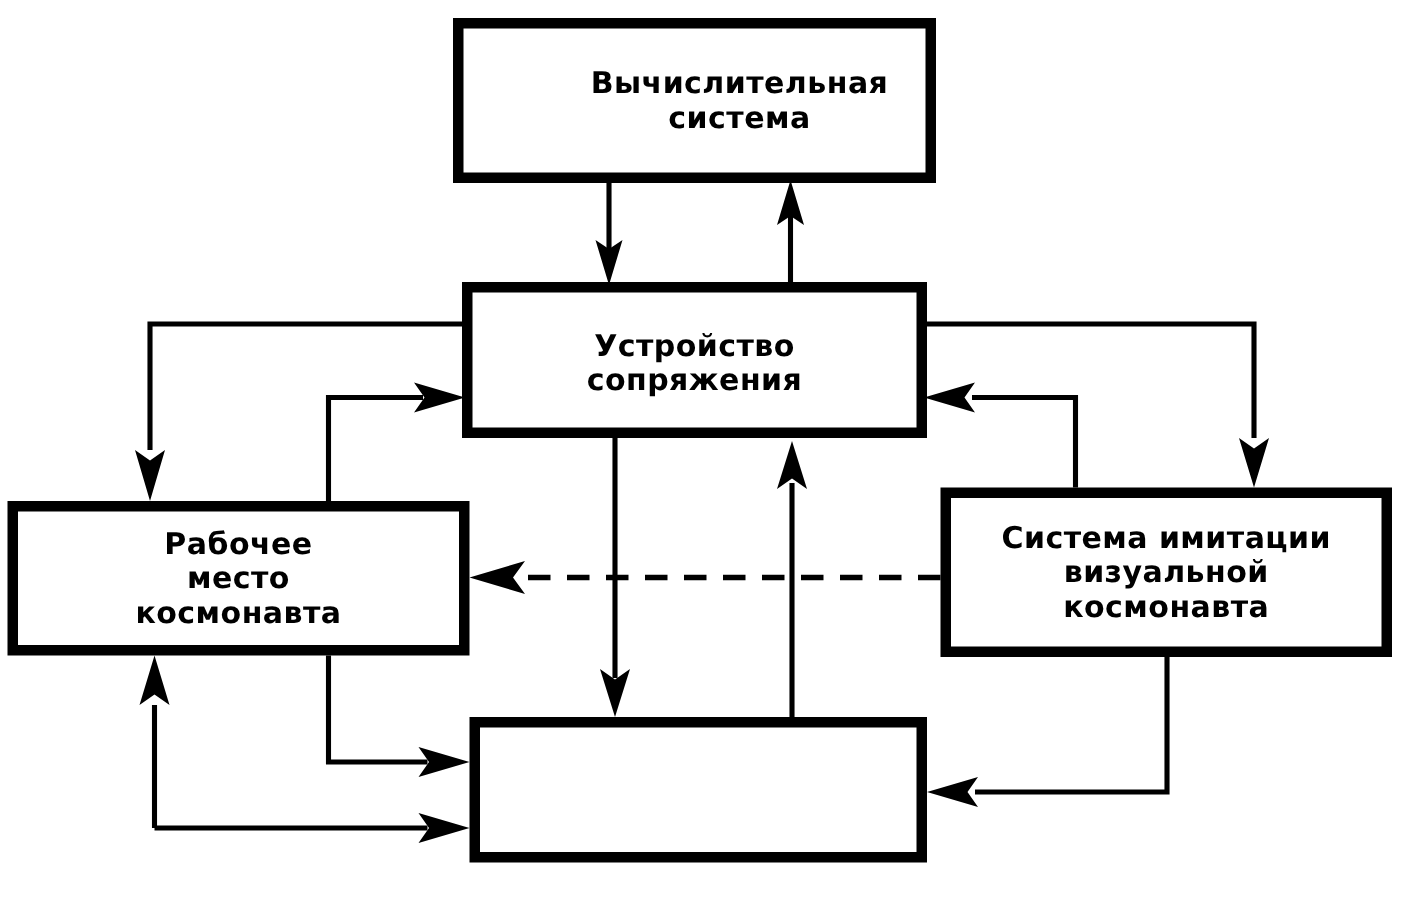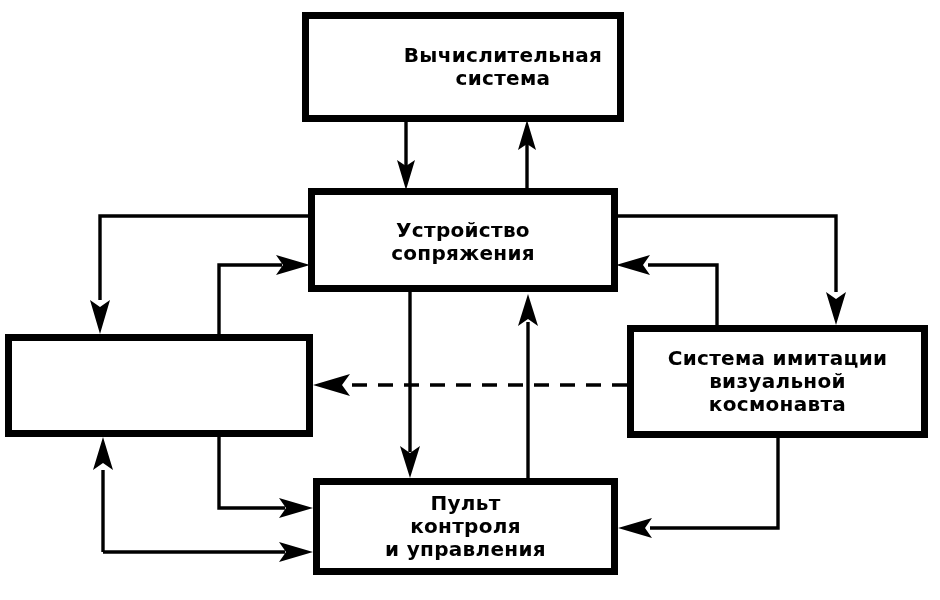--- a/index.html
+++ b/index.html
@@ -133,28 +133,28 @@
       <polygon class="arrowhead" points="103,437 93,470 103,463 113,470"></polygon>
     </g>
 
     <g>
       <path class="conn" d="M 778 438 L 778 528 L 650 528"></path>
       <polygon class="arrowhead" points="618,528 652,518 645,528 652,538"></polygon>
     </g>
 
   </svg>
 
-  <div class="boxlabel" style="left:302px; top:12px; width:322px; height:110px;padding-left:40px;">Вычислительная
+  <div class="boxlabel" style="left:292px; top:12px; width:322px; height:110px;padding-left:40px;">Вычислительная
 система</div>
 
   <div class="boxlabel" style="left:308px; top:188px; width:310px; height:108px;">Устройство
 сопряжения</div>
 
+  <div class="boxlabel" style="left:5px; top:334px; width:308px; height:103px;">Рабочее
+место
+космонавта</div>
 
   <div class="boxlabel" style="left:627px; top:325px; width:301px; height:113px;">Система имитации
 визуальной
 космонавта</div>
 
-  <div class="boxlabel" style="left:313px; top:478px; width:305px; height:97px;">Пульт
-контроля
-и управления</div>
 
 </div>
 
 </body></html>

